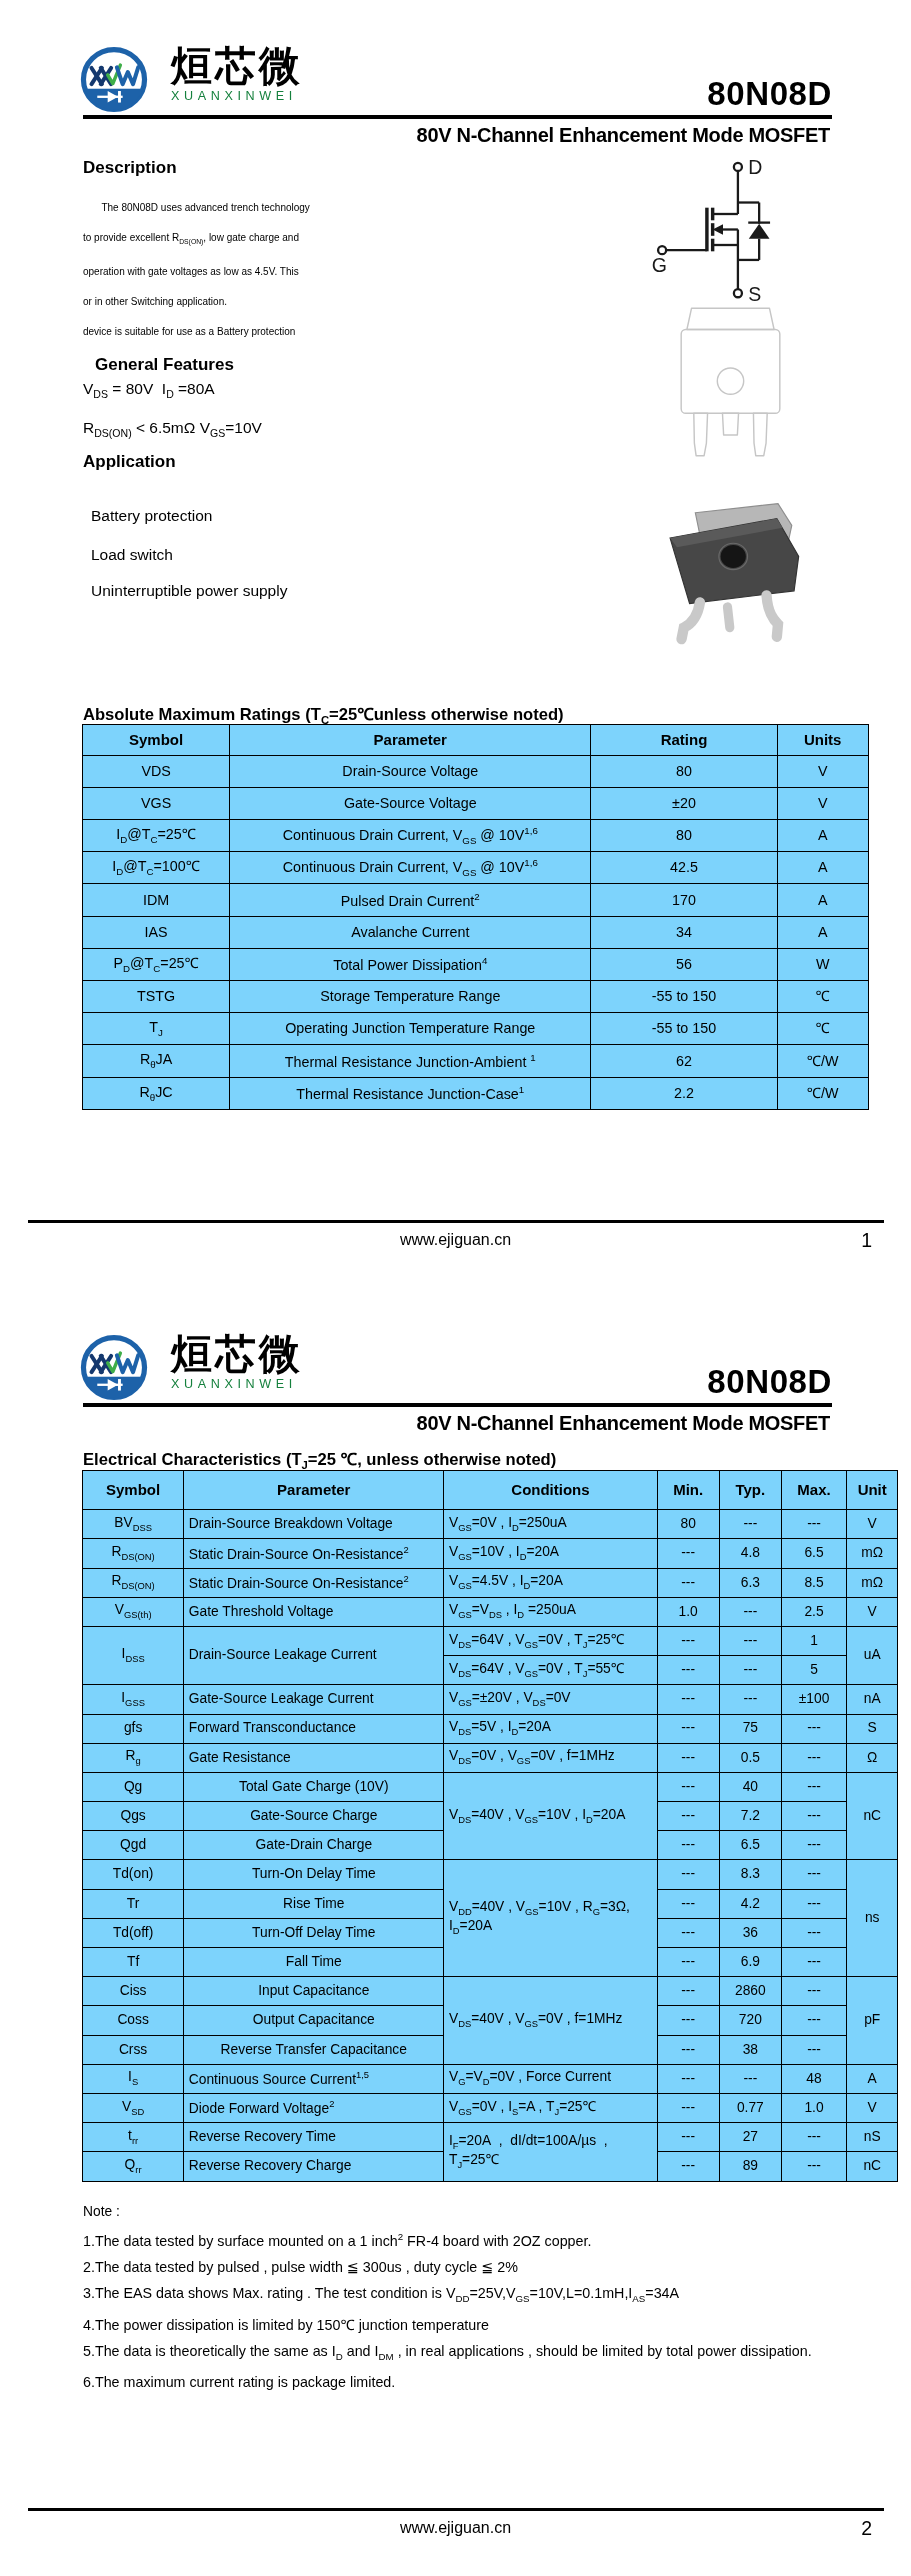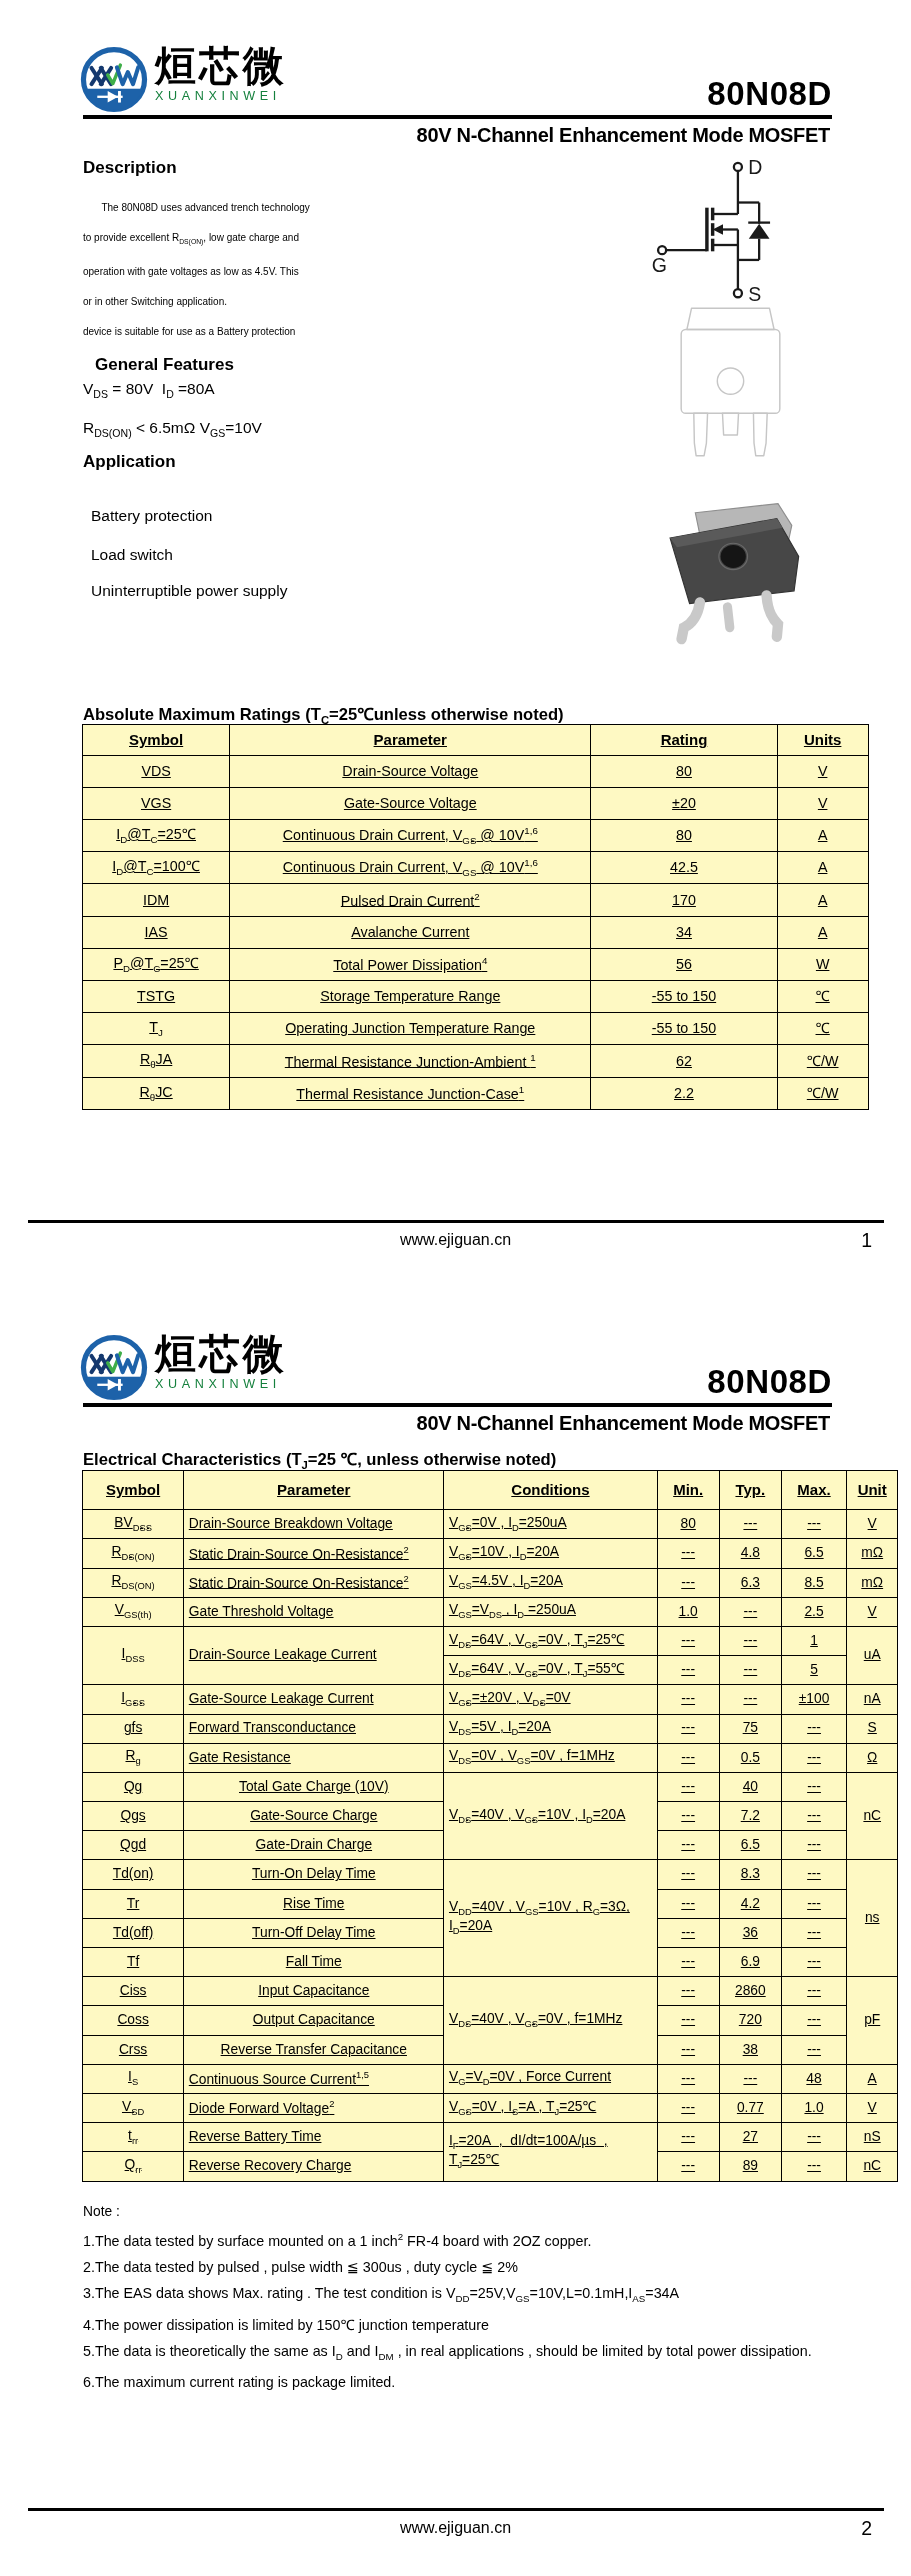--- a/index.html
+++ b/index.html
@@ -2,36 +2,36 @@
 <html style="font-size:9.2px"><head>
 <meta charset="utf-8">
 <style>
   html,body{margin:0;padding:0;background:#ffffff;}
   .doc{position:relative;width:911px;font-family:"Liberation Sans",sans-serif;color:#000;}
   .page{position:relative;width:911px;height:1288px;background:#fff;overflow:hidden;}
   .abs{position:absolute;}
 
   
   .logo{position:absolute;left:80px;top:46px;display:flex;align-items:flex-start;}
-  .brand-text{margin-left:7px;}
+  .brand-text{margin-left:23px;}
   .brand-cn{font-size:41px;font-weight:900;line-height:1.02;letter-spacing:2.9px;}
   .brand-en{font-size:12.6px;font-weight:500;letter-spacing:4.6px;color:#15803d;margin-top:1.1px;}
   .part-number{position:absolute;right:79px;top:77px;font-size:33px;font-weight:800;letter-spacing:0.6px;line-height:1;}
   .head-rule{position:absolute;left:83px;right:79px;top:115px;height:4px;background:#000;}
   .subtitle{position:absolute;right:81px;top:124px;font-size:20px;font-weight:700;letter-spacing:-0.3px;}
 
   .sec-heading{position:absolute;font-size:17px;font-weight:700;}
   .body-text{font-size:10px;line-height:30px;}
   .desc-block{position:absolute;left:83px;top:193px;width:379px;}
   .desc-block .line:first-child{padding-left:18.4px;}
   .gf-line{position:absolute;left:83px;font-size:15.5px;}
   .app-item{position:absolute;left:91px;font-size:15.5px;}
 
   
-  table.ds{position:absolute;border-collapse:collapse;table-layout:fixed;background:#fef9c3;text-decoration:underline;}
+  table.ds{position:absolute;border-collapse:collapse;table-layout:fixed;background:#7dd3fc;}
   .ds th,.ds td{border:1.1px solid #000;border-top-width:1.7px;border-bottom-width:1.7px;text-align:center;vertical-align:middle;padding:1.1px 4.6px;font-size:14.3px;line-height:1.18;overflow:hidden;}
   .ds th{font-weight:700;font-size:15px;}
   .ds td.al{text-align:left;}
   #amr-table{left:82px;top:724px;width:744px;border:1.7px solid #000;}
   #amr-table th{height:27.5px;}
   #amr-table td{height:29px;}
   #amr-table th:nth-child(1){width:137px;}
   #amr-table th:nth-child(2){width:351px;}
   #amr-table th:nth-child(3){width:176px;}
   #amr-table th:nth-child(4){width:81px;}
@@ -475,21 +475,21 @@
             <td>V<sub>SD</sub></td>
             <td class="al">Diode Forward Voltage<sup>2</sup></td>
             <td class="al">V<sub>GS</sub>=0V , I<sub>S</sub>=A , T<sub>J</sub>=25℃</td>
             <td>---</td>
             <td>0.77</td>
             <td>1.0</td>
             <td>V</td>
           </tr>
           <tr>
             <td>t<sub>rr</sub></td>
-            <td class="al">Reverse Battery Time</td>
+            <td class="al">Reverse Recovery Time</td>
             <td rowspan="2" class="al">I<sub>F</sub>=20A&nbsp;&nbsp;,&nbsp;&nbsp;dI/dt=100A/µs&nbsp;&nbsp;, T<sub>J</sub>=25℃</td>
             <td>---</td>
             <td>27</td>
             <td>---</td>
             <td>nS</td>
           </tr>
           <tr>
             <td>Q<sub>rr</sub></td>
             <td class="al">Reverse Recovery Charge</td>
             <td>---</td>

